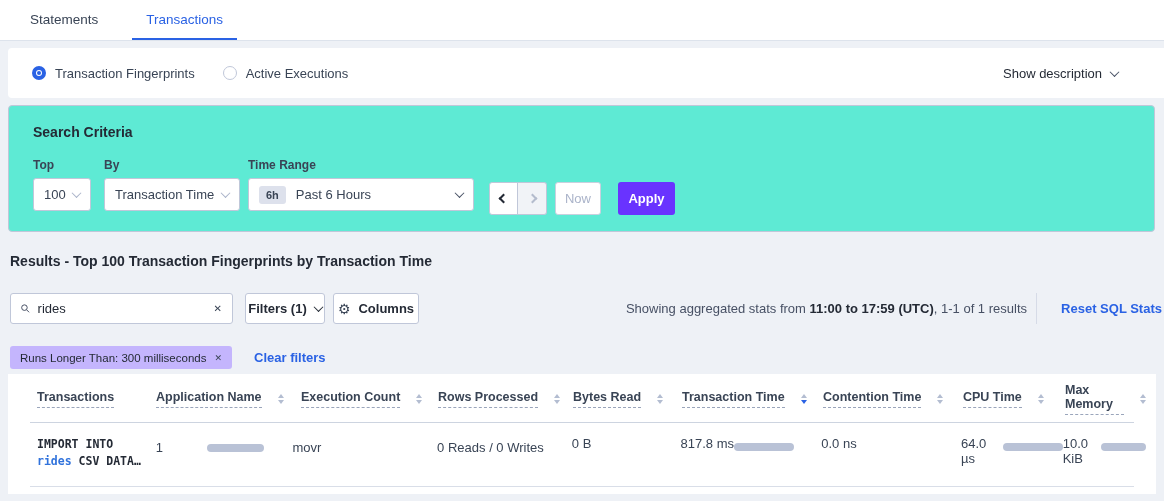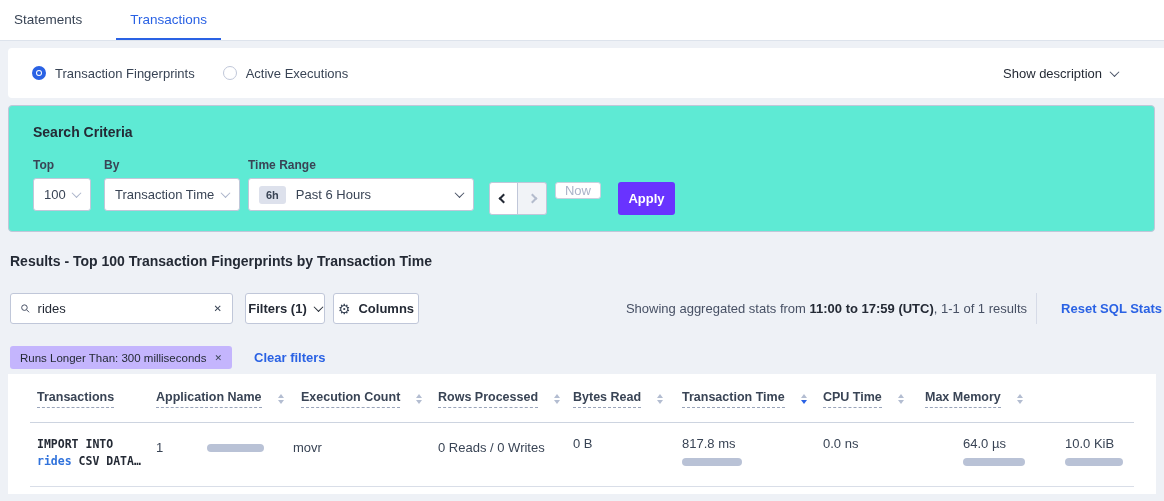--- a/index.html
+++ b/index.html
@@ -9,21 +9,21 @@
     font-family:"Liberation Sans","DejaVu Sans",sans-serif;
     background:#eef1f6;
     color:#394455;
     overflow:hidden;
     font-size:13px;
   }
   
   .tabs-bar{
     position:absolute; top:0; left:0; right:0; height:41px;
     background:#fff; border-bottom:1px solid #dde3ec;
-    display:flex; align-items:stretch; padding-left:0;
+    display:flex; align-items:stretch; padding-left:16px;
   }
   .tab{
     display:flex; align-items:center; padding:0 14px; margin-right:20px;
     font-size:13.5px; color:#394455; cursor:pointer; border-bottom:2px solid transparent;
   }
   .tab.active{ color:#2a62e4; border-bottom-color:#2a62e4; }
   
   .radio-bar{
     position:absolute; top:48px; left:8px; right:0; height:50px;
     background:#fff; border-radius:4px 0 0 4px;
@@ -74,21 +74,21 @@
   }
   .sc-btn-row{ position:absolute; top:24px; display:flex; align-items:center; }
   .arrow-group{ left:456px; position:absolute; display:flex; }
   .arrow-btn{
     width:29px; height:33px; border:1px solid #c0c7d9; background:#fff;
     display:flex; align-items:center; justify-content:center; cursor:pointer;
   }
   .arrow-btn:first-child{ border-radius:3px 0 0 3px; }
   .arrow-btn.disabled{ background:#f1f3f7; cursor:default; border-left:none; border-radius:0 3px 3px 0; }
   .now-btn{
-    position:absolute; left:522px; width:46px; height:17px; border:1px solid #c9d0de;
+    position:absolute; left:522px; width:46px; height:33px; border:1px solid #c9d0de;
     border-radius:3px; background:#fff; color:#aab3c9; font-size:13px;
     display:flex; align-items:center; justify-content:center; cursor:default;
   }
   .apply-btn{
     position:absolute; left:585px; width:57px; height:33px; border:none; border-radius:3px;
     color:#fff; font-size:13px; font-weight:bold; cursor:pointer;
     display:flex; align-items:center; justify-content:center;
   }
   
   .results-heading{
@@ -151,21 +151,21 @@
   .tbody{ height:64px; position:relative; align-items:flex-start; padding-top:13px; }
   .tbody::after{ content:""; position:absolute; left:22px; right:22px; bottom:0; height:1px; background:#d9dee8; }
   .sql-cell{
     font-family:"DejaVu Sans Mono","Liberation Mono",monospace; font-size:11.5px; font-weight:bold;
     color:#242a35; line-height:17px; cursor:pointer;
   }
   .sql-hl{ color:#3173dc; }
   .cell-val{ font-size:13px; color:#394455; padding-top:4px; }
   .exec-cell{ display:flex; align-items:center; padding-top:4px; }
   .exec-cell .cell-num{ font-size:13px; color:#394455; }
-  .metric-cell{ display:flex; flex-direction:column; }
+  .metric-cell{ display:flex; flex-direction:row; }
   .bar{ height:8px; border-radius:4px; margin-top:7px; }
   .bar-exec{ width:57px; margin-left:44px; margin-top:0; }
   .bar-txn{ width:60px; } .bar-cpu{ width:62px; } .bar-mem{ width:58px; }
 </style>
 </head>
 <body style="background: rgb(238, 241, 246);">
 
 <div class="tabs-bar">
   <div class="tab">Statements</div>
   <div class="tab active">Transactions</div>
@@ -289,20 +289,27 @@
           <span class="tri-down"></span>
         </span>
     </div>
     <div class="th c6">
       <span class="th-label">Transaction Time</span>
       <span class="sort desc">
           <span class="tri-up"></span>
           <span class="tri-down"></span>
         </span>
     </div>
+    <div class="th c7">
+      <span class="th-label">Contention Time</span>
+      <span class="sort">
+          <span class="tri-up"></span>
+          <span class="tri-down"></span>
+        </span>
+    </div>
     <div class="th c8">
       <span class="th-label">CPU Time</span>
       <span class="sort">
           <span class="tri-up"></span>
           <span class="tri-down"></span>
         </span>
     </div>
     <div class="th c9">
       <span class="th-label">Max Memory</span>
       <span class="sort">

